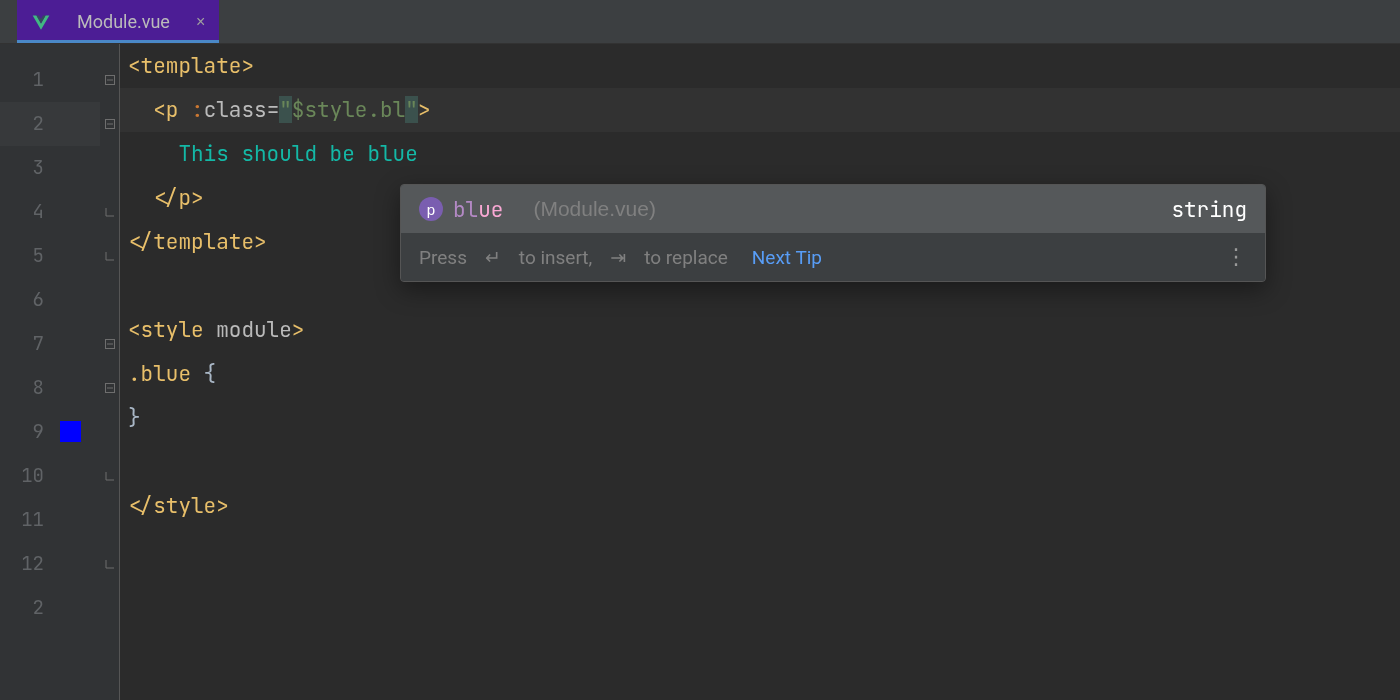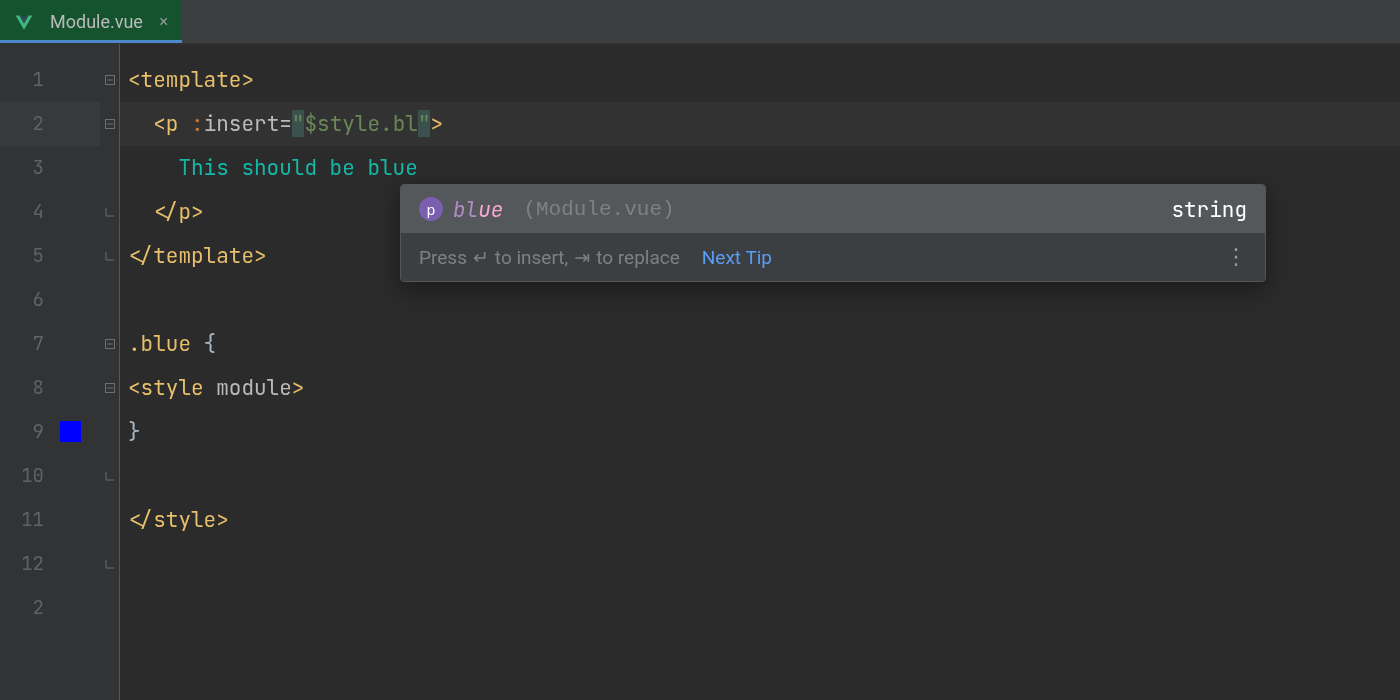--- a/index.html
+++ b/index.html
@@ -17,25 +17,26 @@
   .tabbar {
     height: 44px;
     background: #3c3f41;
     display: flex;
     align-items: stretch;
     border-bottom: 1px solid #323232;
   }
   .tab {
     display: flex;
     align-items: center;
-    gap: 16px;
+    gap: 26px;
     padding: 0 14px;
-    background: #14532d;
+    background: #4c1d95;
     position: relative;
     cursor: pointer;
+    margin-left: 17px;
   }
   .tab.active::after {
     content: "";
     position: absolute;
     left: 0; right: 0; bottom: 0;
     height: 3px;
     background: #4a88c7;
   }
   .tab .filename {
     color: #bbbbbb;
@@ -91,21 +92,20 @@
     height: 44px;
     display: flex;
     align-items: center;
     justify-content: center;
     color: #6e6e6e;
     font-size: 14px;
   }
   .fold svg { display:block; }
   .code {
     flex: 1;
-    padding-top: 14px;
     position: relative;
   }
   .line {
     height: 44px;
     line-height: 44px;
     padding-left: 8px;
     white-space: pre;
     position: relative;
   }
   .line.current {
@@ -159,47 +159,47 @@
     align-items: center;
     justify-content: center;
     font-family: -apple-system, sans-serif;
     font-size: 15px;
     font-weight: 500;
     flex-shrink: 0;
   }
   .comp-label {
     font-family: inherit;
   }
-  .comp-label span { letter-spacing:0;font-style:italic; }
+  .comp-label span { letter-spacing:0; }
   .comp-label { color:#ffc66d; }
   .comp-label .m { color:#b389c5; }
   .comp-location {
     color: #808080;
-    font-family: Liberation Mono, monospace;
-    margin-left: 10px;
+    font-family: Liberation Sans, sans-serif;
+    margin-left: 20px;
   }
   .comp-type {
     margin-left: auto;
     color: #ffffff;
     font-family: inherit;
   }
   .comp-footer {
     display: flex;
     align-items: center;
     height: 48px;
     padding: 0 18px;
     background: #3c3f41;
     color: #808080;
     font-family: -apple-system, "Segoe UI", Roboto, sans-serif;
     font-size: 19px;
-    gap: 6px;
+    gap: 18px;
   }
   .comp-footer .link {
     color: #589df6;
-    margin-left: 16px;
+    margin-left: 6px;
     cursor: pointer;
   }
   .comp-footer .dots {
     margin-left: auto;
     color: #9a9a9a;
     font-size: 22px;
     line-height: 0;
     letter-spacing: 0;
     cursor: pointer;
   }
@@ -290,33 +290,33 @@
         <svg width="10" height="10">
           <path d="M1 1 L1 9 L9 9" fill="none" stroke="#6e6e6e"></path>
         </svg>
       </div>
     <div class="fold"></div>
   </div>
 
   <div class="code">
     <div class="line"><span class="tag">&lt;</span><span class="tag">template</span><span class="tag">&gt;</span></div>
 
-    <div class="line current"><span>  </span><span class="tag">&lt;</span><span class="tag">p</span><span> </span><span class="vuebind">:</span><span class="attr">insert</span><span class="attr">=</span><span class="str hl-match">"</span><span class="str">$style.bl</span><span class="str hl-match">"</span><span class="tag">&gt;</span></div>
+    <div class="line current"><span>  </span><span class="tag">&lt;</span><span class="tag">p</span><span> </span><span class="vuebind">:</span><span class="attr">class</span><span class="attr">=</span><span class="str hl-match">"</span><span class="str">$style.bl</span><span class="str hl-match">"</span><span class="tag">&gt;</span></div>
 
     <div class="line"><span>    </span><span class="txt">This should be blue</span></div>
 
     <div class="line"><span>  </span><span class="tag">&lt;/</span><span class="tag">p</span><span class="tag">&gt;</span></div>
 
     <div class="line"><span class="tag">&lt;/</span><span class="tag">template</span><span class="tag">&gt;</span></div>
 
     <div class="line"></div>
 
+    <div class="line"><span class="tag">&lt;</span><span class="tag">style</span><span> </span><span class="attr">module</span><span class="tag">&gt;</span></div>
+
     <div class="line"><span class="sel">.blue</span><span> </span><span class="brace">{</span></div>
-
-    <div class="line"><span class="tag">&lt;</span><span class="tag">style</span><span> </span><span class="attr">module</span><span class="tag">&gt;</span></div>
 
 
     <div class="line"><span class="brace">}</span></div>
 
     <div class="line"></div>
 
     <div class="line"><span class="tag">&lt;/</span><span class="tag">style</span><span class="tag">&gt;</span></div>
 
     <div class="line"></div>
   </div>

